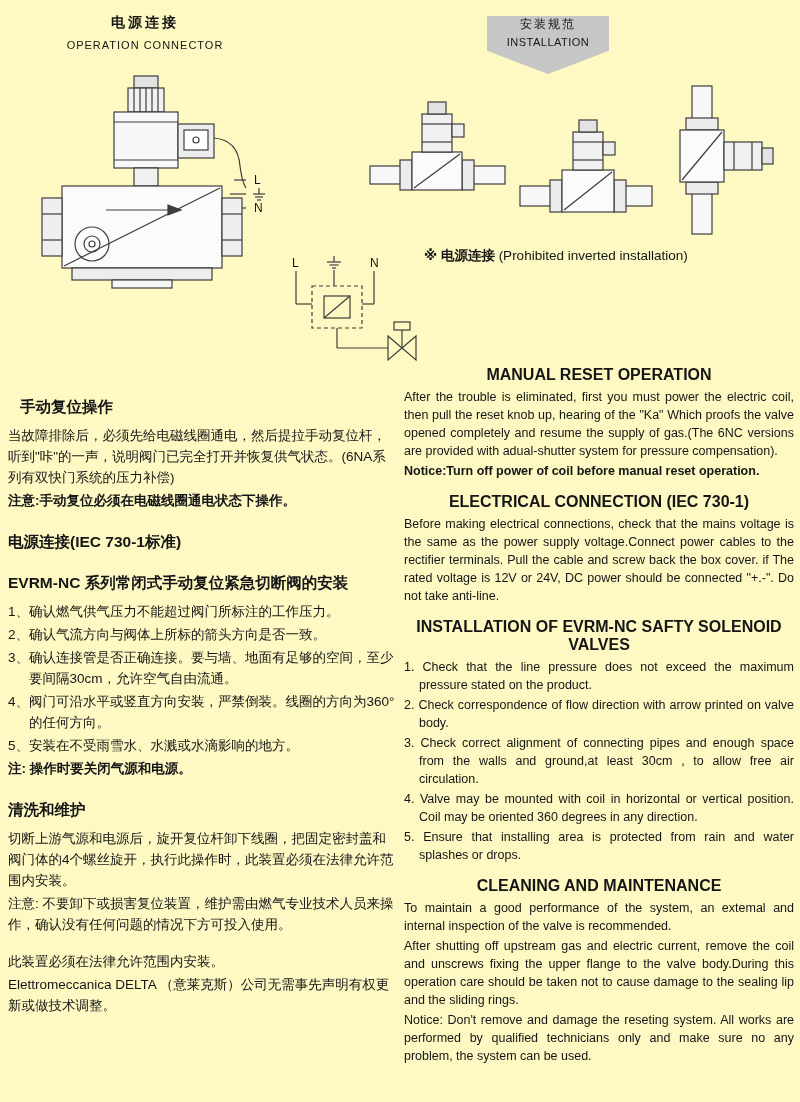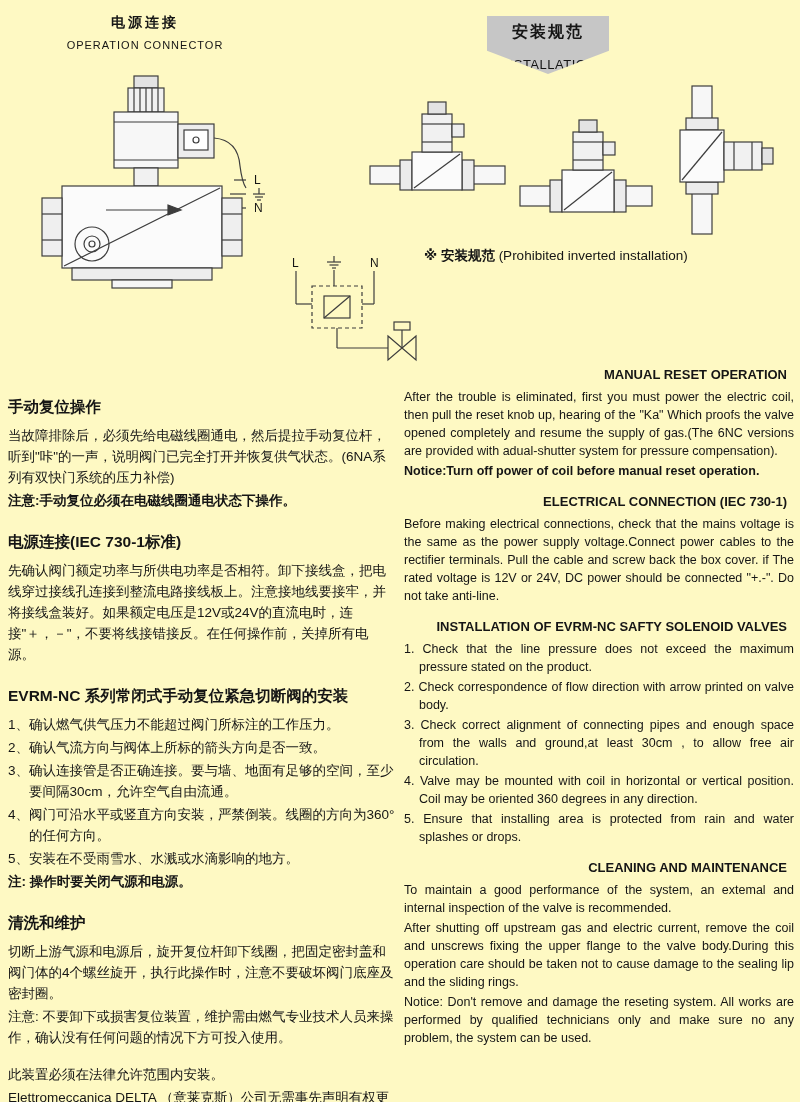--- a/index.html
+++ b/index.html
@@ -12,41 +12,41 @@
   .tl-title { position:absolute; left:60px; top:14px; width:170px; text-align:center; }
   .tl-zh { font-size:14px; font-weight:bold; letter-spacing:3px; }
   .tl-en { font-size:11px; margin-top:7px; letter-spacing:1px; }
 
   
   .banner {
     position:absolute; left:487px; top:16px; width:122px; height:58px;
     background:#c6c6c6; text-align:center;
     clip-path:polygon(0 0,100% 0,100% 60%,50% 100%,0 60%);
   }
-  .banner-zh { font-size:16px; font-weight:bold; letter-spacing:2px; padding-top:6px; }
-  .banner-en { font-size:13px; margin-top:14px; letter-spacing:0.5px; }
+  .banner-zh { font-size:12px; font-weight:normal; letter-spacing:2px; }
+  .banner-en { font-size:11px; margin-top:3px; letter-spacing:0.5px; }
 
   svg.lineart { position:absolute; }
   .valve-main { left:28px; top:68px; width:260px; height:300px; }
   .schematic  { left:282px; top:254px; width:170px; height:116px; }
   .install    { left:362px; top:80px; width:424px; height:160px; }
 
   .prohibited { position:absolute; left:424px; top:247px; font-size:13.5px; white-space:nowrap; }
   .prohibited .zh { font-weight:bold; }
 
   
   .col-left  { position:absolute; left:8px;  top:396px; width:387px; font-size:13.5px; line-height:21px; }
   .col-right { position:absolute; left:404px; top:366px; width:390px; font-size:12.5px; line-height:18px; text-align:justify; }
 
   .col-left h3 { font-size:15.5px; font-weight:bold; margin:20px 0 8px; }
-  .col-left h3.first { margin-top:0; }
+  .col-left h3.first { margin-top:0;margin-left:12px; }
   .col-left p { margin:0 0 2px; }
   .zh-li { padding-left:21px; text-indent:-21px; margin:0; }
 
-  .col-right h4 { font-size:13px; font-weight:bold; margin:13px 7px 4px; text-align:right; }
+  .col-right h4 { font-size:16px; font-weight:bold; margin:13px 0 4px; text-align:center; }
   .col-right h4.first { margin-top:0; }
   .col-right p { margin:0 0 2px; }
   .en-li { padding-left:15px; text-indent:-15px; margin:0; }
 
   .bold { font-weight:bold; }
   .svgt { font-family:"Liberation Sans","DejaVu Sans",sans-serif; font-size:12px; fill:#151515; }
 </style>
 </head>
 <body>
 
@@ -175,41 +175,40 @@
       <rect x="318" y="50" width="44" height="52" fill="#fbfbfb"></rect>
       <line x1="320" y1="100" x2="360" y2="52"></line>
       <rect x="362" y="62" width="38" height="28" fill="#f1f1f1"></rect>
       <line x1="372" y1="62" x2="372" y2="90"></line>
         <line x1="390" y1="62" x2="390" y2="90"></line>
       <rect x="400" y="68" width="11" height="16" fill="#e3e3e3"></rect>
     </g>
   </svg>
 
   <div class="prohibited">
-    <span class="zh">※ 安装规范</span><span> (Prohibited inverted installation)</span>
+    <span class="zh">※ 电源连接</span><span> (Prohibited inverted installation)</span>
   </div>
 
   <div class="col-left">
     <h3 class="first">手动复位操作</h3>
     <p>当故障排除后，必须先给电磁线圈通电，然后提拉手动复位杆，听到"咔"的一声，说明阀门已完全打开并恢复供气状态。(6NA系列有双快门系统的压力补偿)</p>
     <p class="bold">注意:手动复位必须在电磁线圈通电状态下操作。</p>
 
     <h3>电源连接(IEC 730-1标准)</h3>
-    <p>先确认阀门额定功率与所供电功率是否相符。卸下接线盒，把电线穿过接线孔连接到整流电路接线板上。注意接地线要接牢，并将接线盒装好。如果额定电压是12V或24V的直流电时，连接"＋，－"，不要将线接错接反。在任何操作前，关掉所有电源。</p>
 
     <h3>EVRM-NC 系列常闭式手动复位紧急切断阀的安装</h3>
     <p class="zh-li">1、确认燃气供气压力不能超过阀门所标注的工作压力。</p>
     <p class="zh-li">2、确认气流方向与阀体上所标的箭头方向是否一致。</p>
     <p class="zh-li">3、确认连接管是否正确连接。要与墙、地面有足够的空间，至少要间隔30cm，允许空气自由流通。</p>
     <p class="zh-li">4、阀门可沿水平或竖直方向安装，严禁倒装。线圈的方向为360°的任何方向。</p>
     <p class="zh-li">5、安装在不受雨雪水、水溅或水滴影响的地方。</p>
     <p class="bold">注: 操作时要关闭气源和电源。</p>
 
     <h3>清洗和维护</h3>
-    <p>切断上游气源和电源后，旋开复位杆卸下线圈，把固定密封盖和阀门体的4个螺丝旋开，执行此操作时，注意不要破坏阀门底座及密封圈。</p>
+    <p>切断上游气源和电源后，旋开复位杆卸下线圈，把固定密封盖和阀门体的4个螺丝旋开，执行此操作时，此装置必须在法律允许范围内安装。</p>
     <p>注意: 不要卸下或损害复位装置，维护需由燃气专业技术人员来操作，确认没有任何问题的情况下方可投入使用。</p>
 
     <p style="margin-top:16px">此装置必须在法律允许范围内安装。</p>
     <p>Elettromeccanica DELTA （意莱克斯）公司无需事先声明有权更新或做技术调整。</p>
   </div>
 
   <div class="col-right">
     <h4 class="first">MANUAL RESET OPERATION</h4>
     <p>After the trouble is eliminated, first you must power the electric coil, then pull the reset knob up, hearing of the "Ka" Which proofs the valve opened completely and resume the supply of gas.(The 6NC versions are provided with adual-shutter system for pressure compensation).</p>
     <p class="bold">Notice:Turn off power of coil before manual reset operation.</p>

